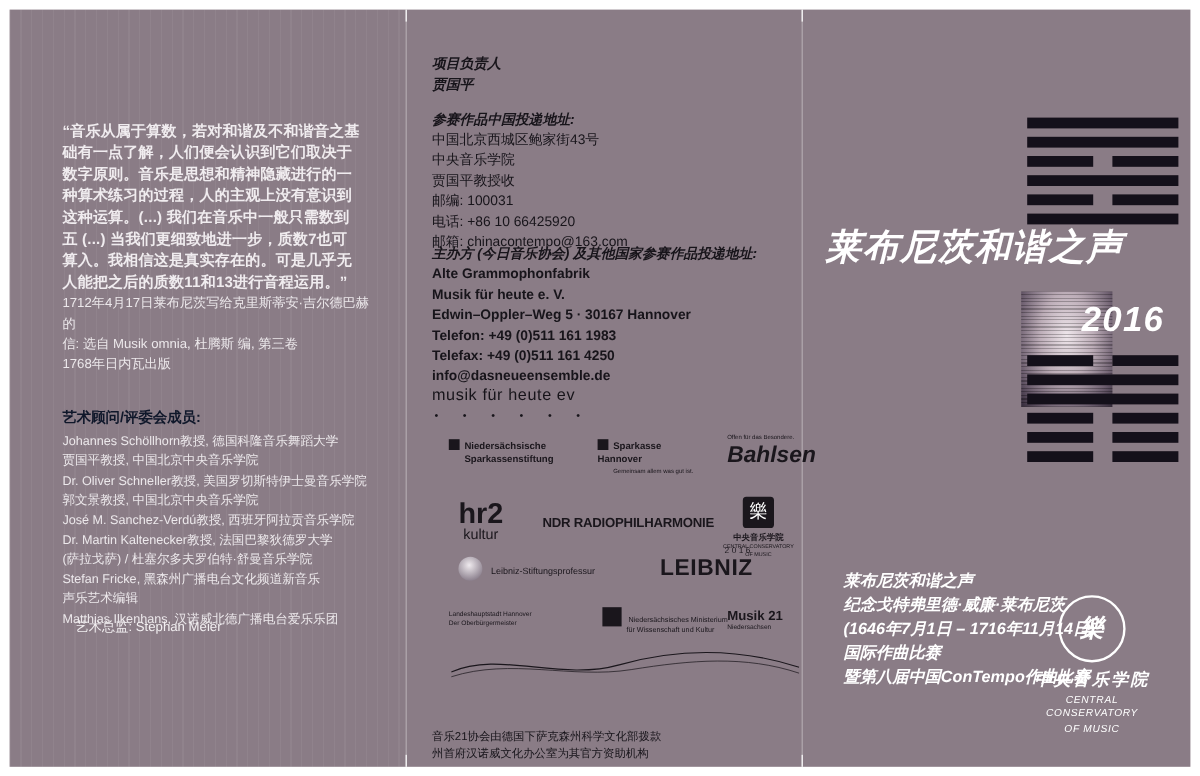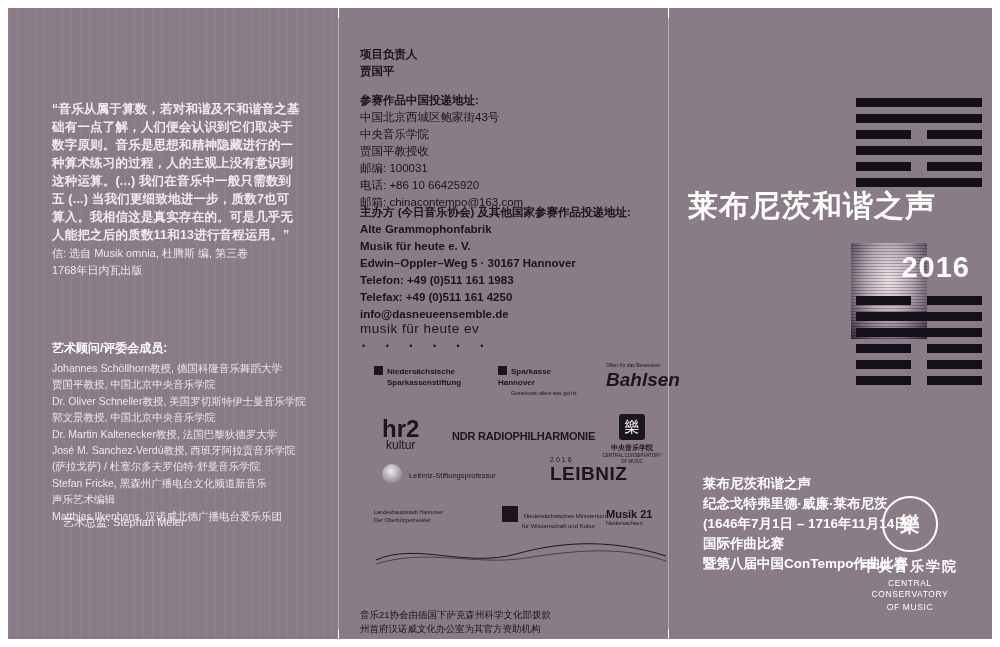--- a/index.html
+++ b/index.html
@@ -11,36 +11,36 @@
     background:repeating-linear-gradient(90deg, rgba(255,255,255,0.05) 0 1px, rgba(0,0,0,0) 1px 9px);}
   .foldline{position:absolute;top:0;width:1px;height:100%;background:rgba(255,255,255,0.35);}
   .fold1{left:330px;}
   .fold2{left:660px;}
   .tickT{position:absolute;top:0;width:1px;height:10px;background:#ffffff;}
   .tickB{position:absolute;bottom:0;width:1px;height:10px;background:#ffffff;}
 
   .panel{position:absolute;top:0;height:100%;}
   .left{left:0;width:330px;}
   .mid{left:330px;width:330px;}
-  .right{left:660px;width:324px;}
+  .right{left:660px;width:324px;font-style:italic;}
 
   
   .quote{position:absolute;left:44px;top:92px;width:250px;color:#f0ecef;
     font-size:12.5px;line-height:18px;font-weight:bold;letter-spacing:0.2px;}
   .citation{position:absolute;left:44px;top:237px;width:262px;color:#ece8eb;
     font-size:11px;line-height:17px;}
-  .advisors-title{position:absolute;left:44px;top:332px;color:#ffffff;font-size:12px;font-weight:bold;}
+  .advisors-title{position:absolute;left:44px;top:332px;color:#0f172a;font-size:12px;font-weight:bold;}
   .advisors{position:absolute;left:44px;top:352px;width:272px;color:#ece8eb;
     font-size:10.5px;line-height:16.4px;}
   .director{position:absolute;left:55px;top:507px;color:#f2eff1;font-size:11px;font-weight:normal;}
 
   
   .mtext{color:#17141a;font-family:"Liberation Sans",sans-serif;}
   .m-block{position:absolute;left:22px;width:300px;}
-  .b-title{font-size:11.5px;font-weight:bold;line-height:17px;}
+  .b-title{font-size:11.5px;font-weight:bold;line-height:17px;font-style:italic;}
   .b-line{font-size:11.5px;line-height:17px;}
   .b-line.bold{font-weight:bold;}
   .mfh{position:absolute;left:22px;top:313px;font-size:13.5px;color:#17141a;letter-spacing:0.5px;}
   .mfh-dots{position:absolute;left:24px;top:333px;font-size:9px;color:#17141a;letter-spacing:9px;}
 
   .logos{position:absolute;left:18px;top:348px;width:310px;height:230px;}
   .logo{position:absolute;color:#1a161c;}
   .logo .lname{font-weight:bold;}
   .sq{display:inline-block;width:9px;height:9px;background:#1a161c;vertical-align:-1px;margin-right:4px;}
 
@@ -81,32 +81,33 @@
     <div class="foldline fold2"></div>
     <div class="tickT" style="left:330px"></div>
     <div class="tickT" style="left:660px"></div>
     <div class="tickB" style="left:330px"></div>
     <div class="tickB" style="left:660px"></div>
 
     <div class="panel left">
       <div class="quote">“音乐从属于算数，若对和谐及不和谐音之基础有一点了解，人们便会认识到它们取决于数字原则。音乐是思想和精神隐藏进行的一种算术练习的过程，人的主观上没有意识到这种运算。(...) 我们在音乐中一般只需数到五 (...) 当我们更细致地进一步，质数7也可算入。我相信这是真实存在的。可是几乎无人能把之后的质数11和13进行音程运用。”</div>
 
       <div class="citation">
+        <div>1712年4月17日莱布尼茨写给克里斯蒂安·吉尔德巴赫的</div>
         <div>信: 选自 Musik omnia, 杜腾斯 编, 第三卷</div>
         <div>1768年日内瓦出版</div>
       </div>
 
       <div class="advisors-title">艺术顾问/评委会成员:</div>
       <div class="advisors">
         <div>Johannes Schöllhorn教授, 德国科隆音乐舞蹈大学</div>
         <div>贾国平教授, 中国北京中央音乐学院</div>
         <div>Dr. Oliver Schneller教授, 美国罗切斯特伊士曼音乐学院</div>
         <div>郭文景教授, 中国北京中央音乐学院</div>
+        <div>José M. Sanchez-Verdú教授, 西班牙阿拉贡音乐学院</div>
         <div>Dr. Martin Kaltenecker教授, 法国巴黎狄德罗大学</div>
-        <div>José M. Sanchez-Verdú教授, 西班牙阿拉贡音乐学院</div>
         <div>(萨拉戈萨) / 杜塞尔多夫罗伯特·舒曼音乐学院</div>
         <div>Stefan Fricke, 黑森州广播电台文化频道新音乐</div>
         <div>声乐艺术编辑</div>
         <div>Matthias Ilkenhans, 汉诺威北德广播电台爱乐乐团</div>
       </div>
 
       <div class="director">艺术总监: Stephan Meier</div>
     </div>
 
     <div class="panel mid mtext">
@@ -169,21 +170,21 @@
           <div style="width:26px;height:26px;background:#1a161c;color:#fff;border-radius:3px;margin:0 auto 3px auto;font-size:15px;line-height:26px;text-align:center;">樂</div>
           <div style="font-size:7px;font-weight:bold;">中央音乐学院</div>
           <div style="font-size:4.5px;line-height:6px;">CENTRAL CONSERVATORY OF MUSIC</div>
         </div>
 
         <div class="logo" style="left:26px;top:108px;font-size:7.5px;">
           <span style="display:inline-block;width:20px;height:20px;border-radius:50%;background:radial-gradient(circle at 45% 35%,#efeaee,#6d6070);vertical-align:-6px;margin-right:5px;"></span>
           <span>Leibniz-Stiftungsprofessur</span>
         </div>
 
-        <div class="logo" style="left:194px;top:100px;text-align:left;">
+        <div class="logo" style="left:194px;top:100px;text-align:right;">
           <div style="font-size:7px;letter-spacing:2px;">2016</div>
           <div style="font-size:19px;font-weight:bold;letter-spacing:0.5px;">LEIBNIZ</div>
         </div>
 
         <div class="logo" style="left:18px;top:152px;font-size:5.5px;line-height:8px;">
           <span>Landeshauptstadt Hannover</span>
           <div>Der Oberbürgermeister</div>
         </div>
 
         <div class="logo" style="left:146px;top:150px;font-size:6px;line-height:8px;">

